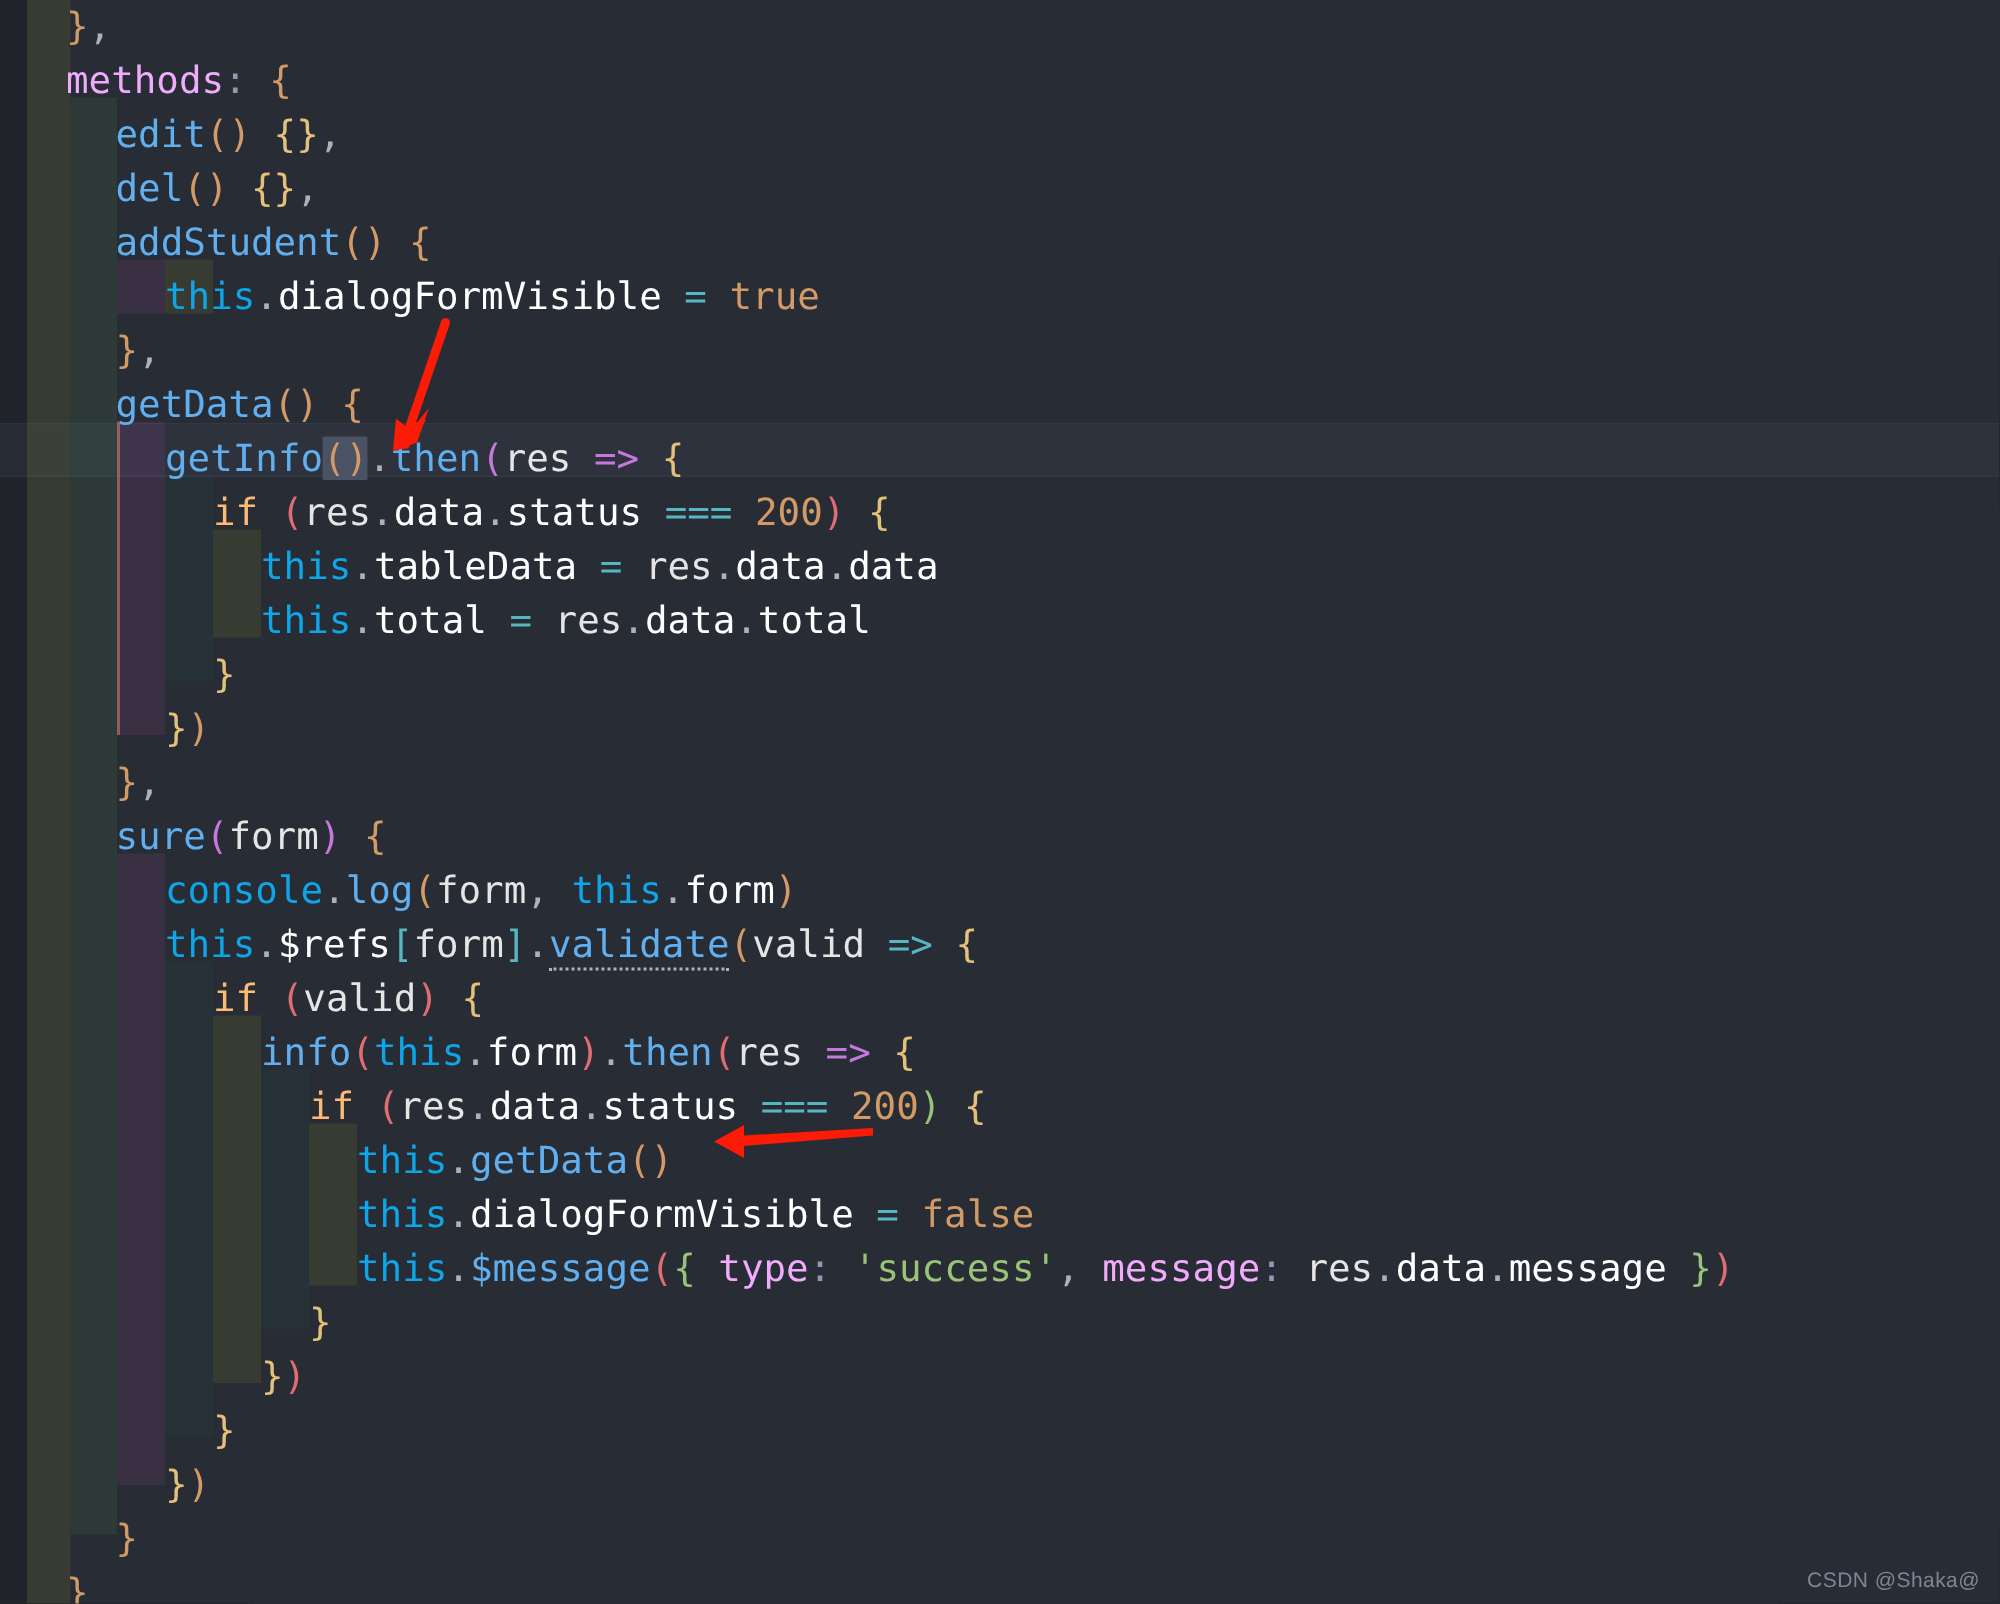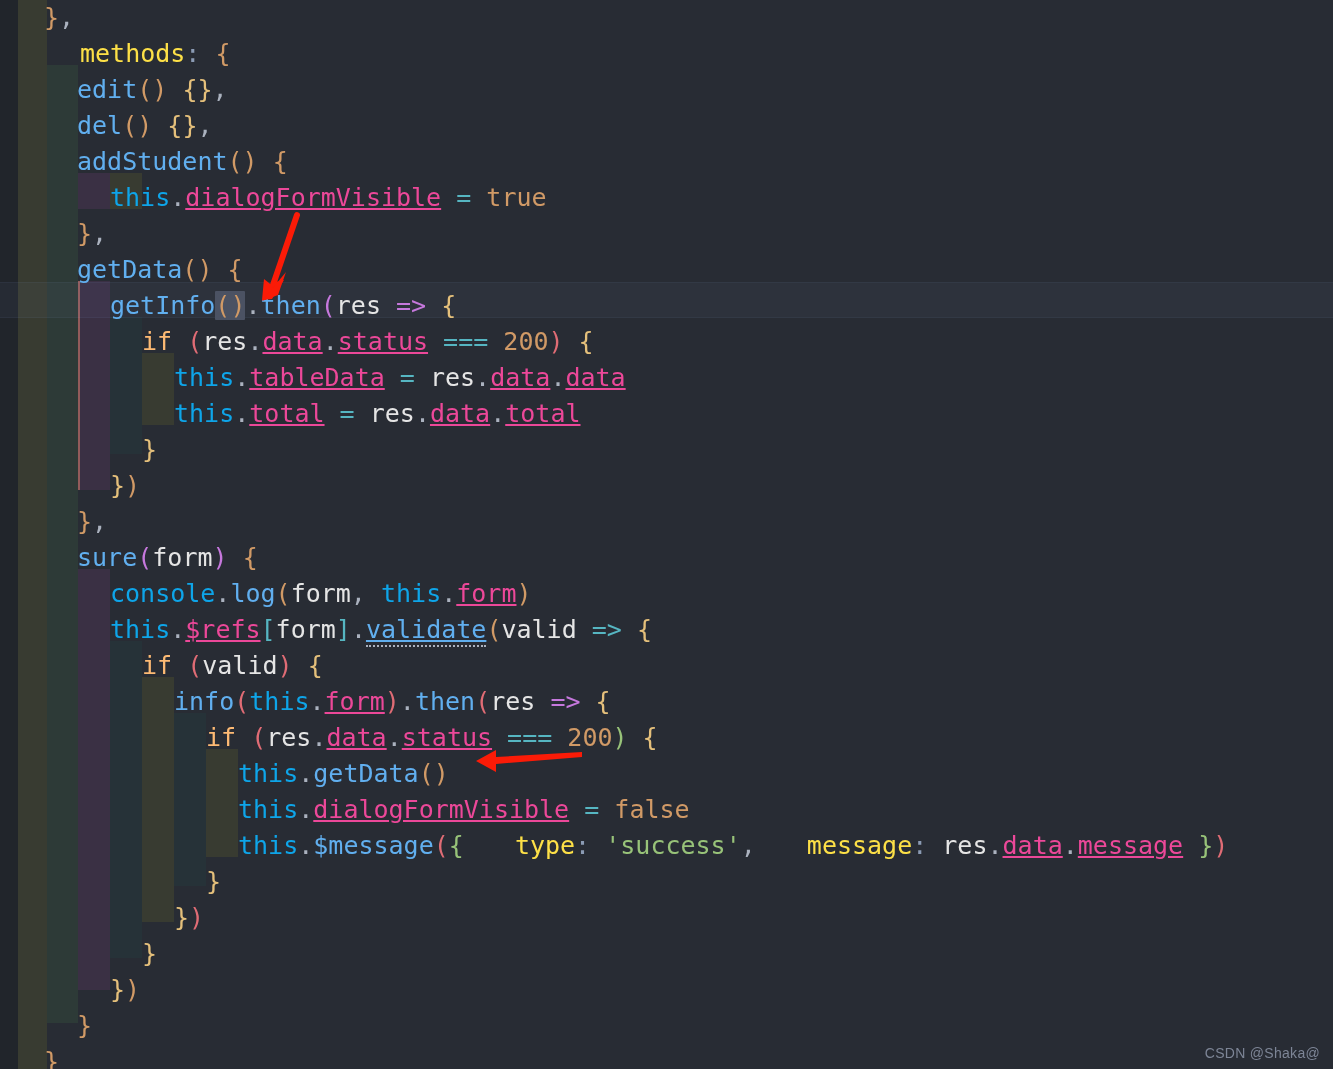--- a/index.html
+++ b/index.html
@@ -59,22 +59,22 @@
     color: #abb2bf;
   }
   .line {
     height: 36px;
     line-height: 36px;
     white-space: pre;
     position: relative;
   }
 
   
-  .t-prop    { color: #ec4899; text-decoration: underline; }   
-  .t-key     { color: #fde047; margin-left: 36px; }   
+  .t-prop    { color: #ffffff; }   
+  .t-key     { color: #f0abfc; }   
   .t-fn      { color: #61afef; }   
   .t-kw      { color: #fdba74; }   
   .t-this    { color: #0ea5e9; }   
   .t-param   { color: #e5e5e5; }   
   .t-num     { color: #d19a66; }   
   .t-str     { color: #98c379; }   
   .t-op      { color: #56b6c2; }   
   .t-brace   { color: #d19a66; }   
   .t-paren   { color: #d19a66; }   
   .t-paren2  { color: #c678dd; }   
@@ -89,21 +89,20 @@
 
   
   .bracket-match {
     background: #4b5263;
     border-radius: 1px;
   }
   
   .squiggle {
     border-bottom: 2px dotted #abb2bf;
     padding-bottom: 1px;
-    text-decoration: underline;
   }
 
   
   .arrow-layer {
     position: absolute;
     inset: 0;
     pointer-events: none;
   }
 
   

